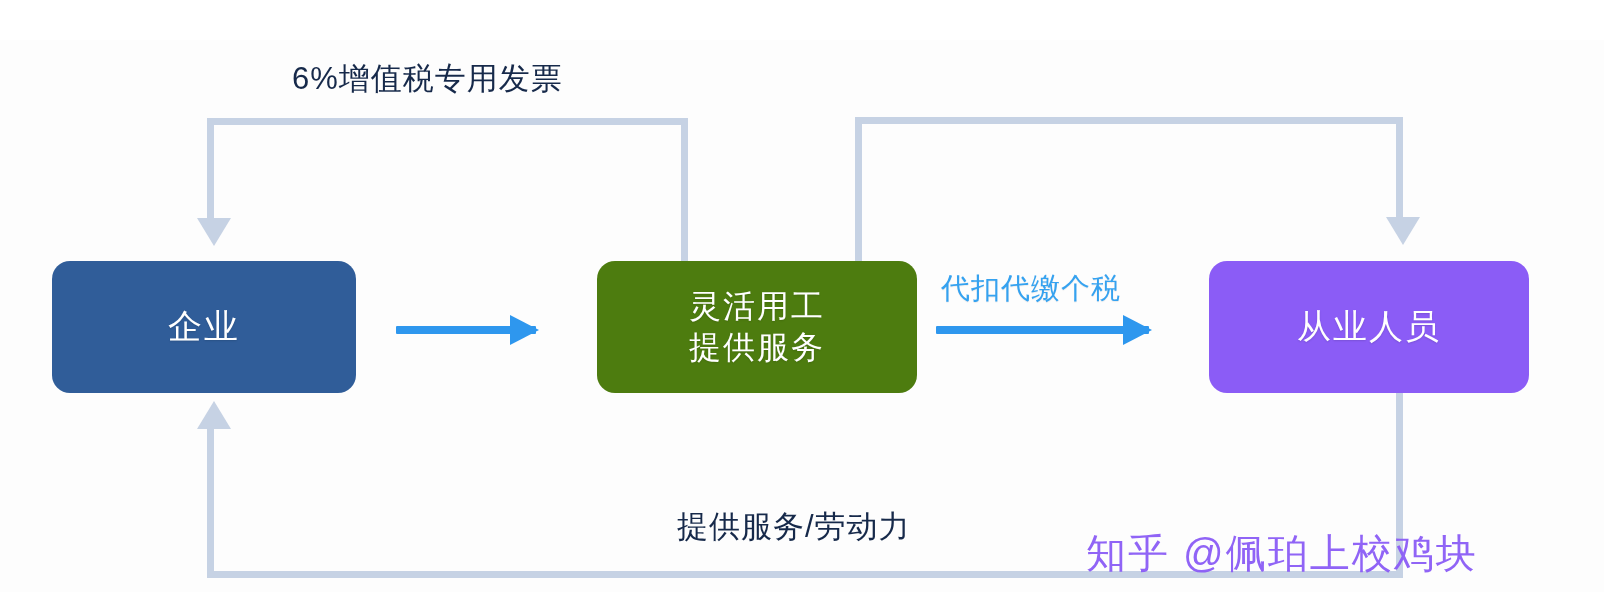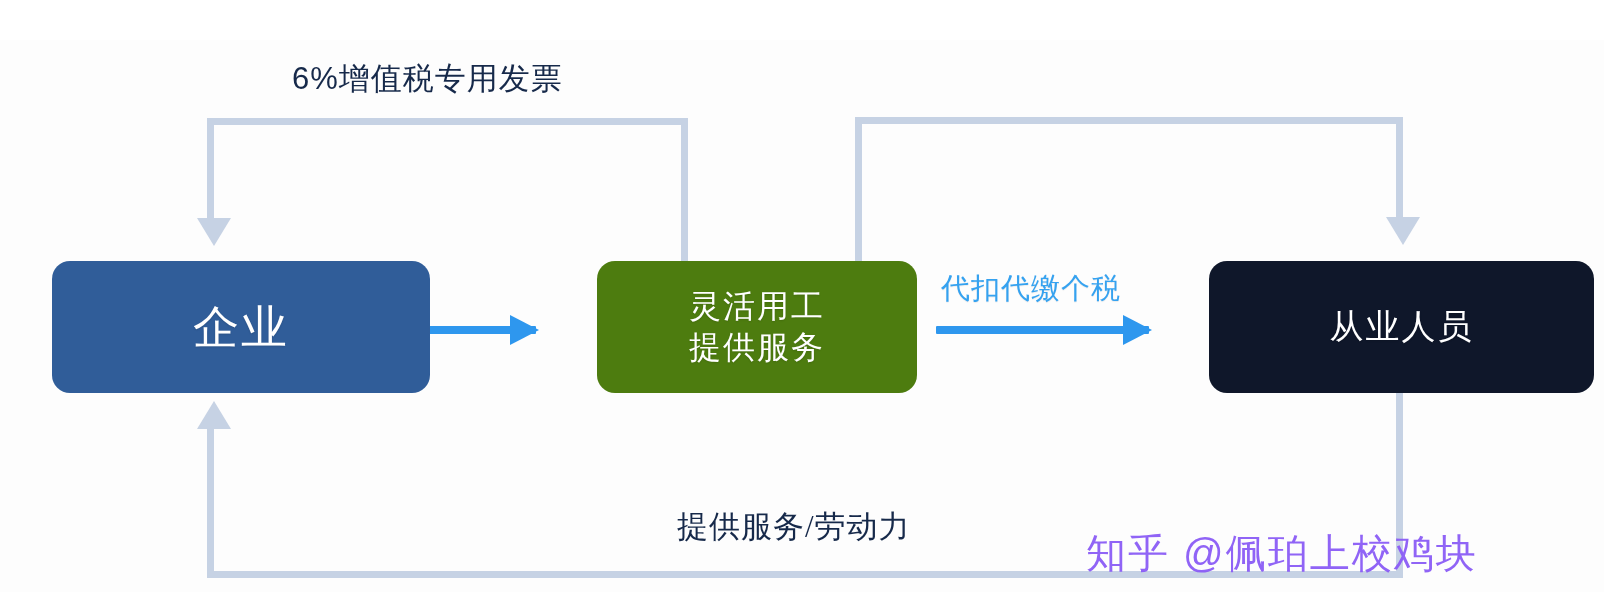--- a/index.html
+++ b/index.html
@@ -28,32 +28,32 @@
     text-align: center;
     border-radius: 18px;
     color: #ffffff;
     font-weight: 500;
     letter-spacing: 2px;
     line-height: 1.28;
     box-sizing: border-box;
     text-shadow: 0 1px 2px rgba(0,0,0,0.13);
   }
   .node-enterprise {
-    left: 52px;  top: 221px;  width: 378px;  height: 132px;
+    left: 52px;  top: 221px;  width: 304px;  height: 132px;
     background: #305D99;
-    font-size: 46px;
+    font-size: 34px;
   }
   .node-platform {
     left: 597px; top: 221px; width: 320px; height: 132px;
     background: #4d7c0f;
     font-size: 32px;
   }
   .node-worker {
-    left: 1209px; top: 221px; width: 385px; height: 132px;
-    background: #0f172a;
+    left: 1209px; top: 221px; width: 320px; height: 132px;
+    background: #8b5cf6;
     font-size: 34px;
   }
   .node-platform .line2 { display: block; }
 
   
   .blue-arrow {
     position: absolute;
     height: 8px;
     background: #2E97EE;
     border-radius: 1px;
@@ -128,21 +128,21 @@
   
   .dark-label {
     position: absolute;
     color: #16294A;
     font-size: 31px;
     letter-spacing: 1px;
     white-space: nowrap;
   }
   .dark-label-vat   { left: 292px;  top: 18px; }
   .dark-label-tax   { left: 1010px; top: 18px; }
-  .dark-label-serv  { left: 677px;  top: 466px; font-family: Liberation Serif, serif; }
+  .dark-label-serv  { left: 677px;  top: 466px; }
 
   
   .watermark {
     position: absolute;
     left: 1086px;
     top: 486px;
     font-size: 40px;
     color: #8b5cf6;
     letter-spacing: 2px;
     white-space: nowrap;

